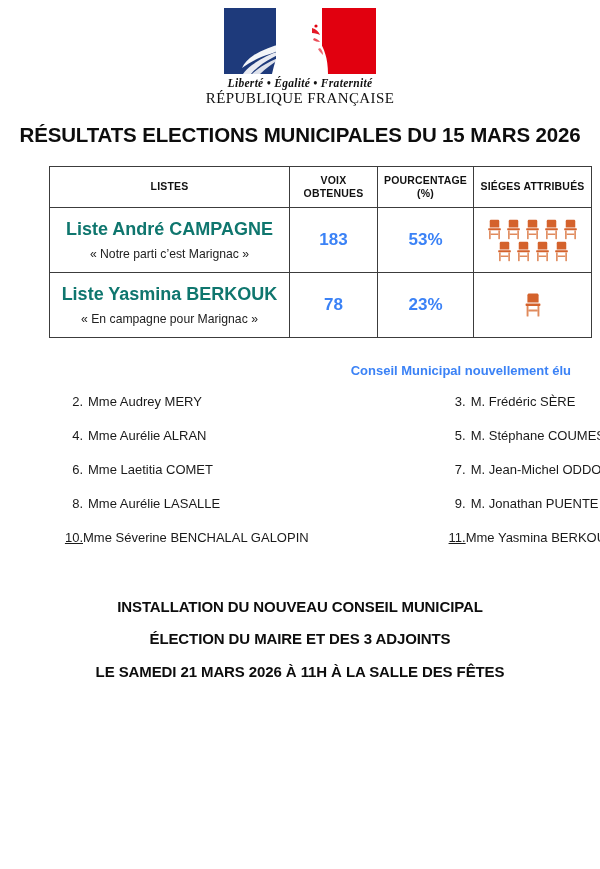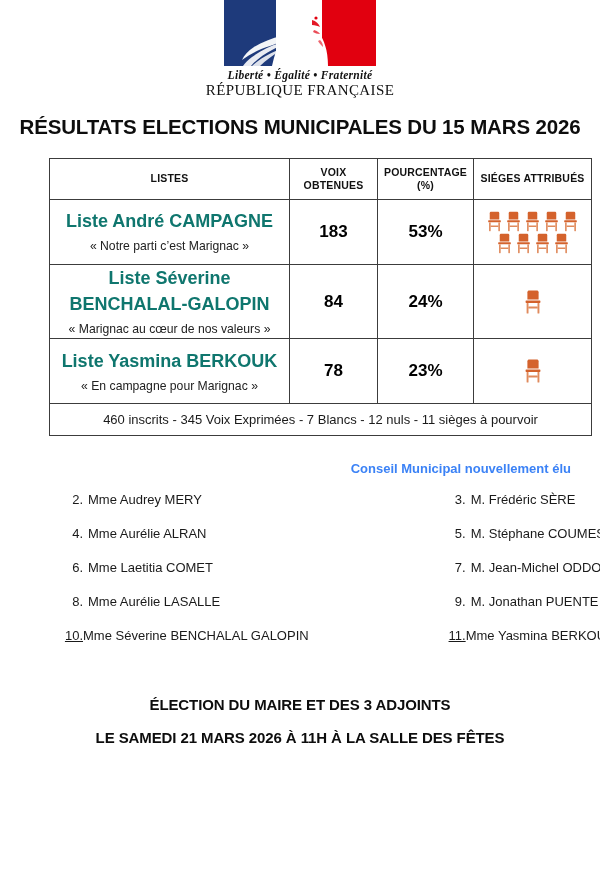--- a/index.html
+++ b/index.html
@@ -12,20 +12,21 @@
     background: #ffffff;
     font-family: "Liberation Sans", sans-serif;
     color: #1a1a1a;
     overflow: hidden;
     position: relative;
   }
 
   
   .logo-block {
     width: 100%;
+    padding-top: 8px;
     display: flex;
     flex-direction: column;
     align-items: center;
     text-align: right;
   }
   .flag {
     width: 152px;
     height: 66px;
     position: relative;
     overflow: hidden;
@@ -109,21 +110,21 @@
     font-size: 12.2px;
     font-weight: normal;
     color: #222;
     line-height: 1.5;
     margin-top: 3px;
   }
   td.cell-num {
     text-align: center;
     font-size: 17px;
     font-weight: bold;
-    color: #000000;
+    color: #3b82f6;
   }
   td.cell-seats {
     text-align: center;
     padding: 6px 4px;
   }
   .seat-rows {
     display: flex;
     flex-direction: column;
     align-items: center;
     gap: 1px;
@@ -332,41 +333,20 @@
                   <rect x="2.6" y="10.4" width="14.8" height="2.6" rx="0.7" fill="#d4622c"></rect>
                   <rect x="3.6" y="13.0" width="1.9" height="10.4" rx="0.5" fill="#e08a5c"></rect>
                   <rect x="14.5" y="13.0" width="1.9" height="10.4" rx="0.5" fill="#e08a5c"></rect>
                   <rect x="5.3" y="16.6" width="9.4" height="1.8" rx="0.5" fill="#e08a5c"></rect>
                 </svg>
               </div>
             </div>
         </td>
       </tr>
 
-      <tr>
-        <td class="cell-liste">
-          <div class="liste-name">Liste Séverine BENCHALAL-GALOPIN</div>
-          <div class="liste-slogan">« Marignac au cœur de nos valeurs »</div>
-        </td>
-        <td class="cell-num">84</td>
-        <td class="cell-num">24%</td>
-        <td class="cell-seats">
-          <div class="seat-rows">
-              <div class="seat-row">
-                <svg class="chair" width="20" height="24" viewBox="0 0 20 24" xmlns="http://www.w3.org/2000/svg">
-                  <path d="M4.4 2.2 C4.4 1.2 5.2 0.6 6.2 0.6 L13.8 0.6 C14.8 0.6 15.6 1.2 15.6 2.2 L15.6 9.6 L4.4 9.6 Z" fill="#d4622c"></path>
-                  <rect x="2.6" y="10.4" width="14.8" height="2.6" rx="0.7" fill="#d4622c"></rect>
-                  <rect x="3.6" y="13.0" width="1.9" height="10.4" rx="0.5" fill="#e08a5c"></rect>
-                  <rect x="14.5" y="13.0" width="1.9" height="10.4" rx="0.5" fill="#e08a5c"></rect>
-                  <rect x="5.3" y="16.6" width="9.4" height="1.8" rx="0.5" fill="#e08a5c"></rect>
-                </svg>
-              </div>
-            </div>
-        </td>
-      </tr>
 
       <tr>
         <td class="cell-liste">
           <div class="liste-name">Liste Yasmina BERKOUK</div>
           <div class="liste-slogan">« En campagne pour Marignac »</div>
         </td>
         <td class="cell-num">78</td>
         <td class="cell-num">23%</td>
         <td class="cell-seats">
           <div class="seat-rows">
@@ -376,23 +356,20 @@
                   <rect x="2.6" y="10.4" width="14.8" height="2.6" rx="0.7" fill="#d4622c"></rect>
                   <rect x="3.6" y="13.0" width="1.9" height="10.4" rx="0.5" fill="#e08a5c"></rect>
                   <rect x="14.5" y="13.0" width="1.9" height="10.4" rx="0.5" fill="#e08a5c"></rect>
                   <rect x="5.3" y="16.6" width="9.4" height="1.8" rx="0.5" fill="#e08a5c"></rect>
                 </svg>
               </div>
             </div>
         </td>
       </tr>
 
-      <tr>
-        <td class="cell-summary" colspan="4">460 inscrits - 345 Voix Exprimées - 7 Blancs - 12 nuls - 11 sièges à pourvoir</td>
-      </tr>
     </tbody>
   </table>
 </div>
 
 <div class="council">
   <div class="council-title">Conseil Municipal nouvellement élu</div>
   <div class="council-grid">
       <div class="council-item col-left">
         <span class="num">2.</span>
         <span>Mme Audrey MERY</span>
@@ -430,15 +407,16 @@
         <span>Mme Séverine BENCHALAL GALOPIN</span>
       </div>
       <div class="council-item col-right tight">
         <span class="num">11.</span>
         <span>Mme Yasmina BERKOUK</span>
       </div>
     </div>
 </div>
 
 <div class="announce">
+  <div>INSTALLATION DU NOUVEAU CONSEIL MUNICIPAL</div>
   <div>ÉLECTION DU MAIRE ET DES 3 ADJOINTS</div>
   <div>LE SAMEDI 21 MARS 2026 À 11H À LA SALLE DES FÊTES</div>
 </div>
 
 </body></html>

